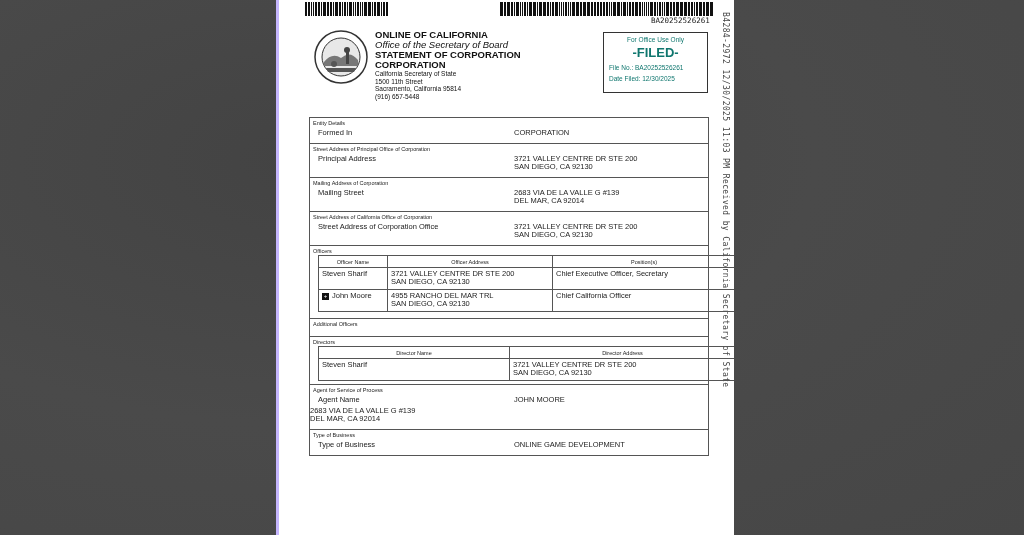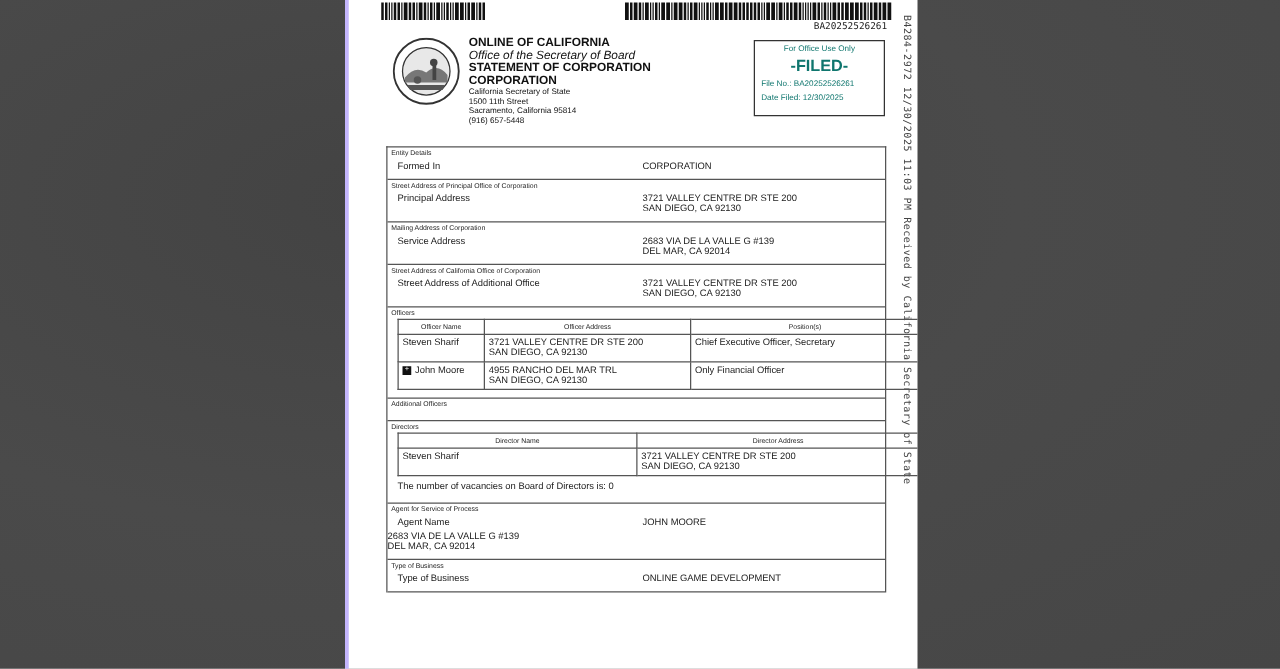--- a/index.html
+++ b/index.html
@@ -215,32 +215,32 @@
         <div class="v">
           <div>3721 VALLEY CENTRE DR STE 200</div>
           <div>SAN DIEGO, CA 92130</div>
         </div>
       </div>
     </div>
 
     <div class="section">
       <div class="sec-title">Mailing Address of Corporation</div>
       <div class="row">
-        <div class="k">Service Address</div>
+        <div class="k">Mailing Street</div>
         <div class="v">
           <div>2683 VIA DE LA VALLE G #139</div>
           <div>DEL MAR, CA 92014</div>
         </div>
       </div>
     </div>
 
     <div class="section">
       <div class="sec-title">Street Address of California Office of Corporation</div>
       <div class="row">
-        <div class="k">Street Address of Additional Office</div>
+        <div class="k">Street Address of Corporation Office</div>
         <div class="v">
           <div>3721 VALLEY CENTRE DR STE 200</div>
           <div>SAN DIEGO, CA 92130</div>
         </div>
       </div>
     </div>
 
     <div class="section" style="padding-bottom:6px;">
       <div class="sec-title">Officers</div>
       <table class="grid">
@@ -261,21 +261,21 @@
             <td>Chief Executive Officer, Secretary</td>
           </tr>
           <tr>
             <td>
               <span class="plus-icon">+</span><span>John Moore</span>
             </td>
             <td>
               <div>4955 RANCHO DEL MAR TRL</div>
               <div>SAN DIEGO, CA 92130</div>
             </td>
-            <td>Only Financial Officer</td>
+            <td>Chief California Officer</td>
           </tr>
         </tbody>
       </table>
     </div>
 
     <div class="section" style="padding-bottom:8px;">
       <div class="sec-title">Additional Officers</div>
     </div>
 
     <div class="section">
@@ -290,21 +290,20 @@
         <tbody>
           <tr>
             <td>Steven Sharif</td>
             <td>
               <div>3721 VALLEY CENTRE DR STE 200</div>
               <div>SAN DIEGO, CA 92130</div>
             </td>
           </tr>
         </tbody>
       </table>
-      <div class="vacancies">The number of vacancies on Board of Directors is: 0</div>
     </div>
 
     <div class="section">
       <div class="sec-title">Agent for Service of Process</div>
       <div class="row">
         <div class="k">Agent Name</div>
         <div class="v">JOHN MOORE</div>
       </div>
       <div class="row">
         <div class="v">

